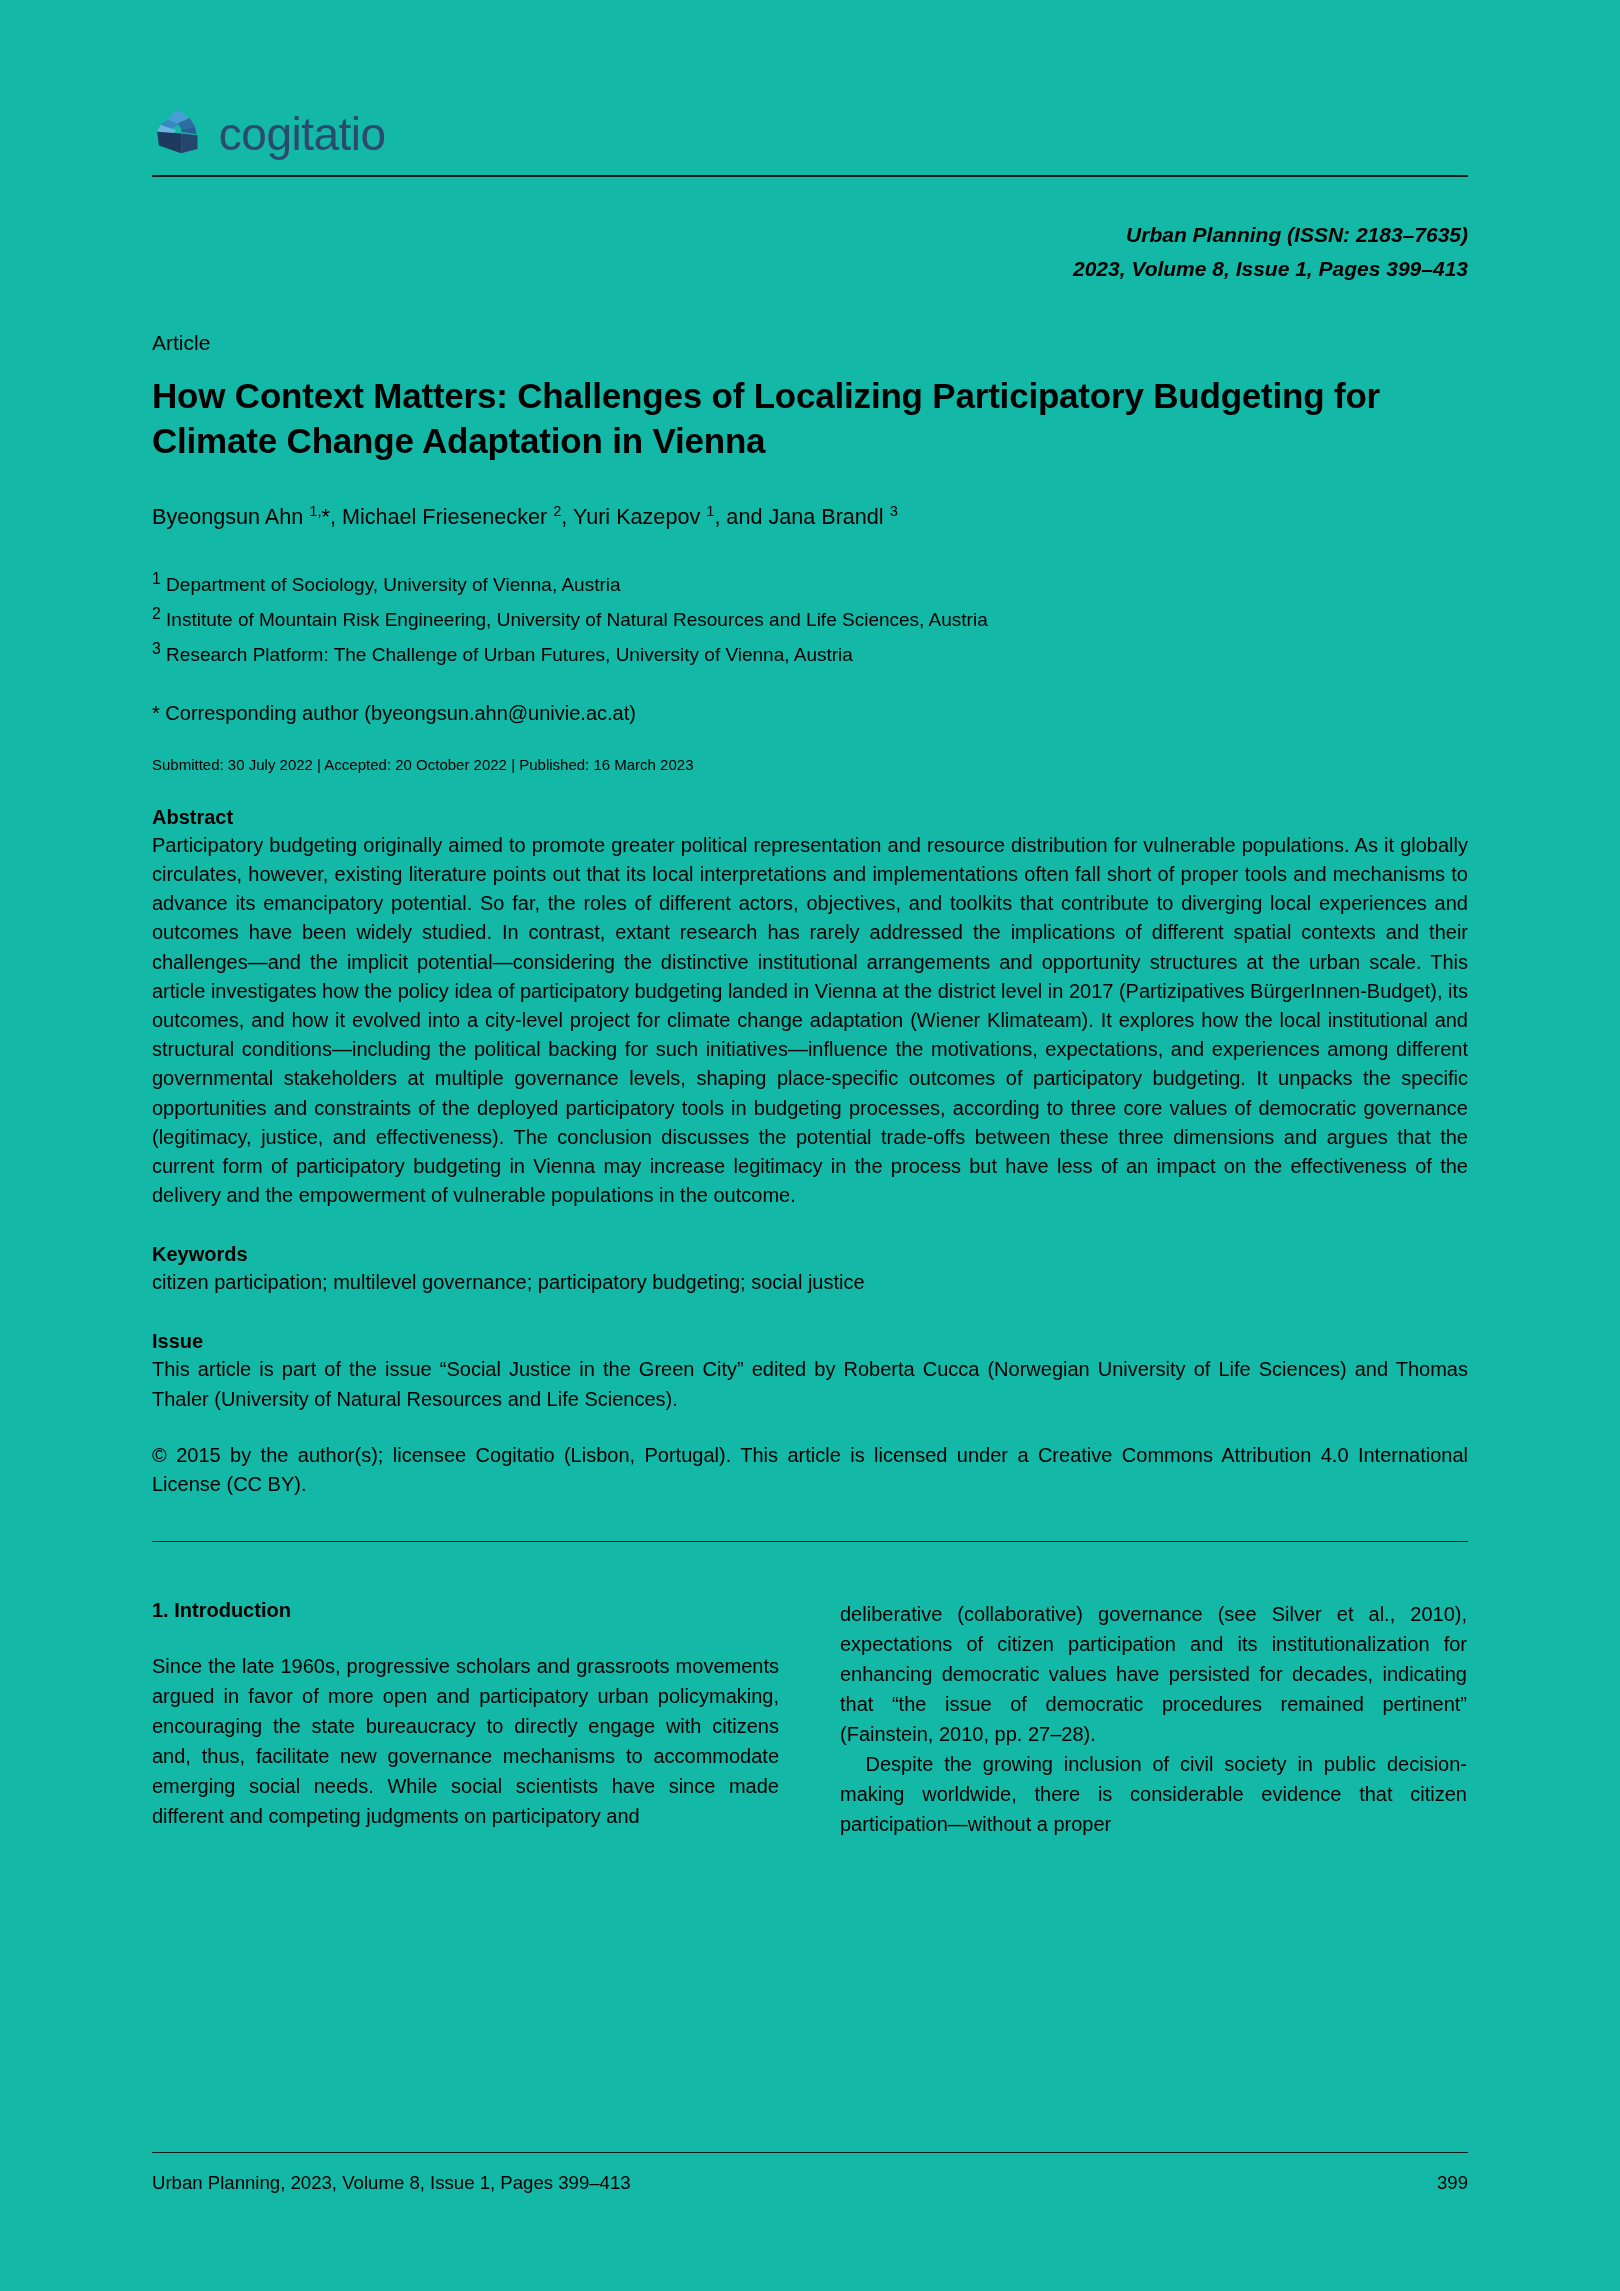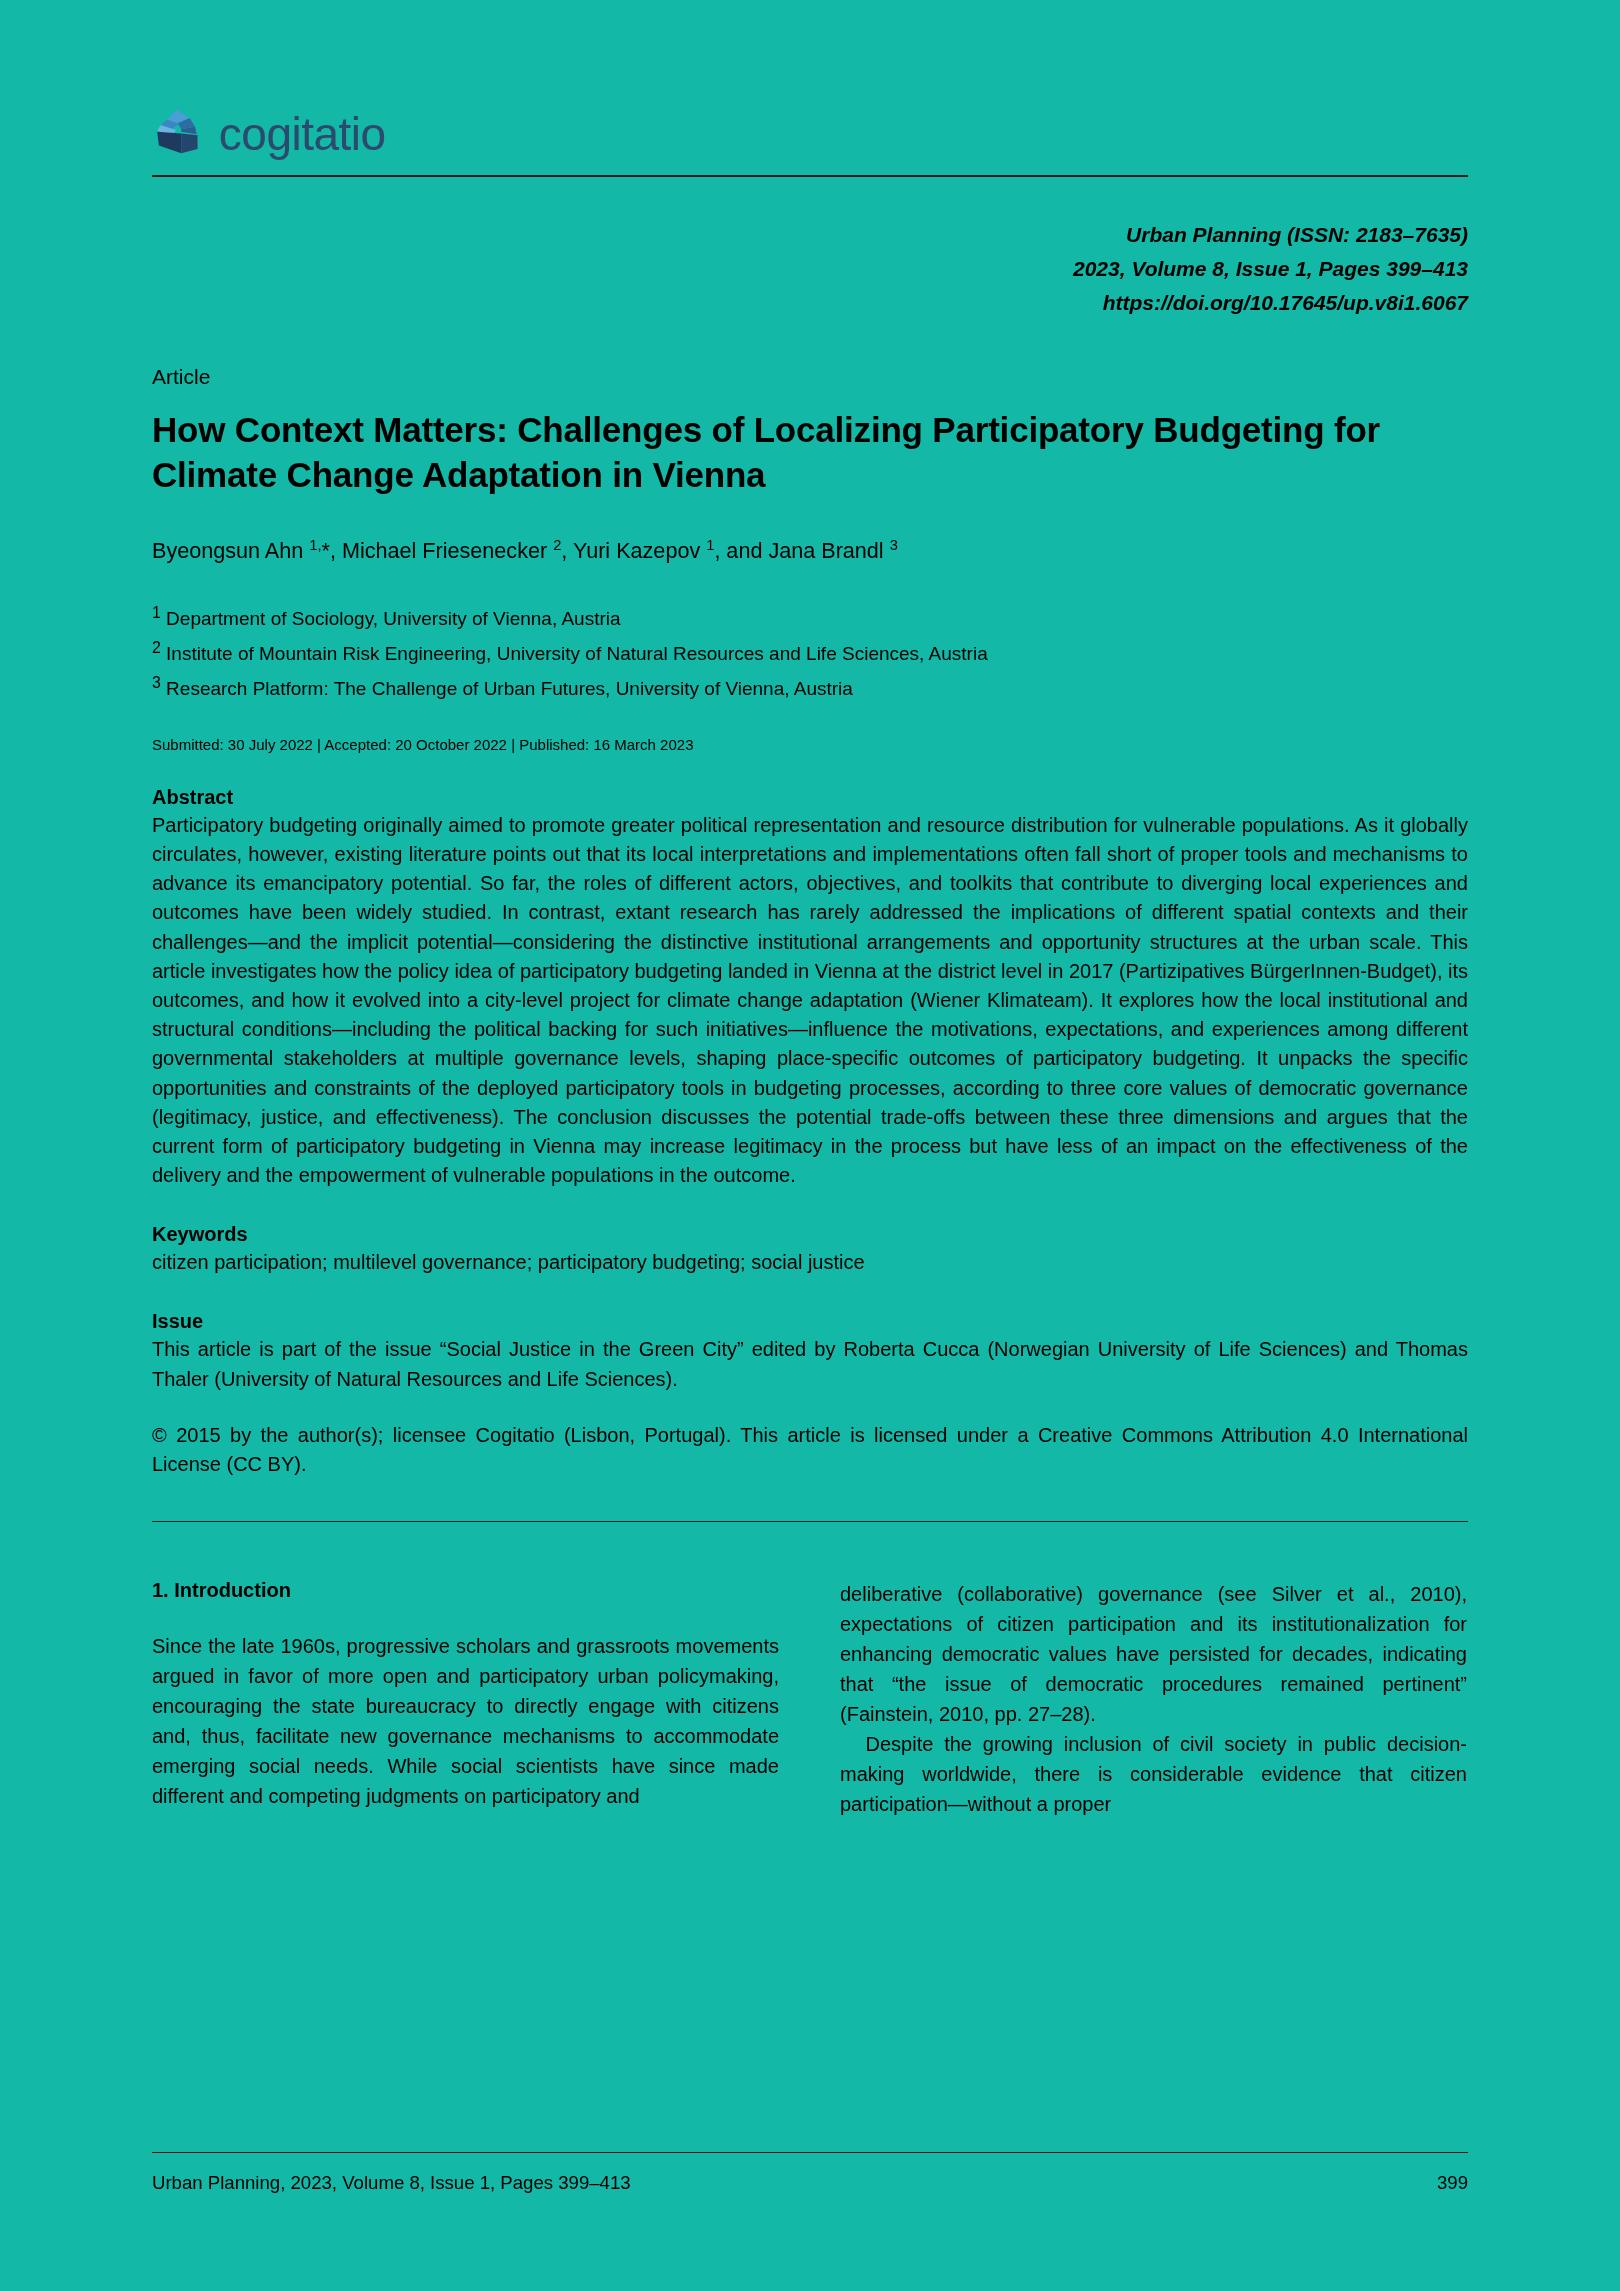--- a/index.html
+++ b/index.html
@@ -197,34 +197,34 @@
           <polygon points="34,32 53,34 53,50 34,55" fill="#24456e"></polygon>
         </svg>
         <div class="logo-text">cogitatio</div>
       </div>
     </div>
     <div class="rule-top"></div>
 
     <div class="journal">
       <div>Urban Planning (ISSN: 2183–7635)</div>
       <div>2023, Volume 8, Issue 1, Pages 399–413</div>
-      <div>https://doi.org/10.17645/up.v8i1.6067</div>
     </div>
 
     <div class="article-label">Article</div>
     <div class="title">How Context Matters: Challenges of Localizing Participatory Budgeting for Climate Change Adaptation in Vienna</div>
 
     <div class="authors">Byeongsun Ahn <sup>1,</sup>*, Michael Friesenecker <sup>2</sup>, Yuri Kazepov <sup>1</sup>, and Jana Brandl <sup>3</sup></div>
 
     <div class="affils">
       <div><sup>1</sup> <span>Department of Sociology, University of Vienna, Austria</span></div>
       <div><sup>2</sup> <span>Institute of Mountain Risk Engineering, University of Natural Resources and Life Sciences, Austria</span></div>
       <div><sup>3</sup> <span>Research Platform: The Challenge of Urban Futures, University of Vienna, Austria</span></div>
     </div>
 
+    <div class="corresponding">* Corresponding author (byeongsun.ahn@univie.ac.at)</div>
     <div class="dates">Submitted: 30 July 2022 | Accepted: 20 October 2022 | Published: 16 March 2023</div>
 
     <div class="sec-head">Abstract</div>
     <div class="body-just">Participatory budgeting originally aimed to promote greater political representation and resource distribution for vulnerable populations. As it globally circulates, however, existing literature points out that its local interpretations and implementations often fall short of proper tools and mechanisms to advance its emancipatory potential. So far, the roles of different actors, objectives, and toolkits that contribute to diverging local experiences and outcomes have been widely studied. In contrast, extant research has rarely addressed the implications of different spatial contexts and their challenges—and the implicit potential—considering the distinctive institutional arrangements and opportunity structures at the urban scale. This article investigates how the policy idea of participatory budgeting landed in Vienna at the district level in 2017 (Partizipatives BürgerInnen-Budget), its outcomes, and how it evolved into a city-level project for climate change adaptation (Wiener Klimateam). It explores how the local institutional and structural conditions—including the political backing for such initiatives—influence the motivations, expectations, and experiences among different governmental stakeholders at multiple governance levels, shaping place-specific outcomes of participatory budgeting. It unpacks the specific opportunities and constraints of the deployed participatory tools in budgeting processes, according to three core values of democratic governance (legitimacy, justice, and effectiveness). The conclusion discusses the potential trade-offs between these three dimensions and argues that the current form of participatory budgeting in Vienna may increase legitimacy in the process but have less of an impact on the effectiveness of the delivery and the empowerment of vulnerable populations in the outcome.</div>
 
     <div class="sec-head">Keywords</div>
     <div class="kw-line">citizen participation; multilevel governance; participatory budgeting; social justice</div>
 
     <div class="sec-head">Issue</div>
     <div class="body-just">This article is part of the issue “Social Justice in the Green City” edited by Roberta Cucca (Norwegian University of Life Sciences) and Thomas Thaler (University of Natural Resources and Life Sciences).</div>

